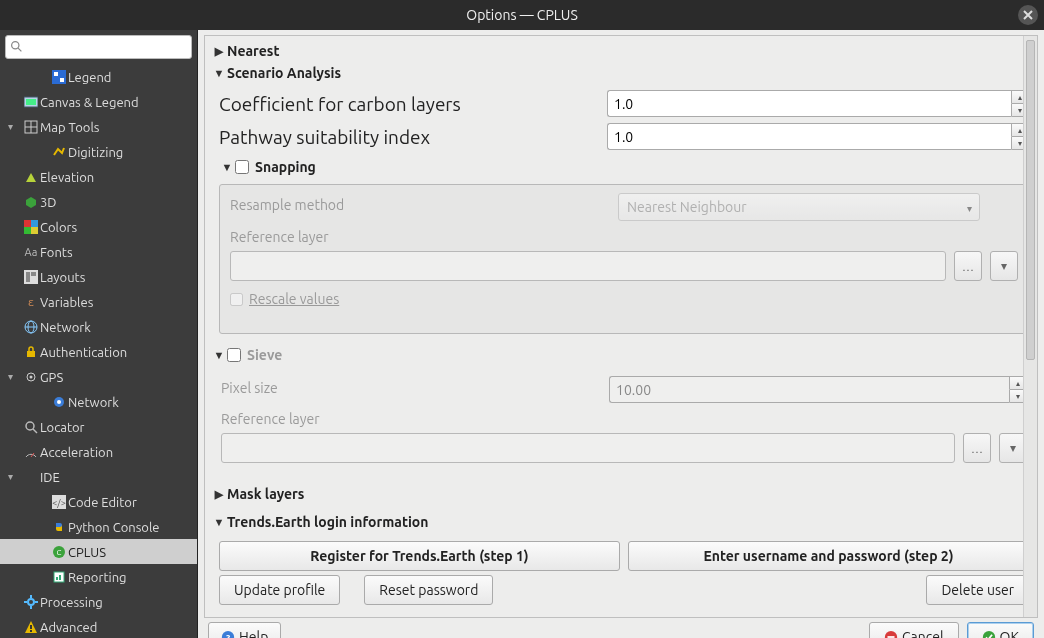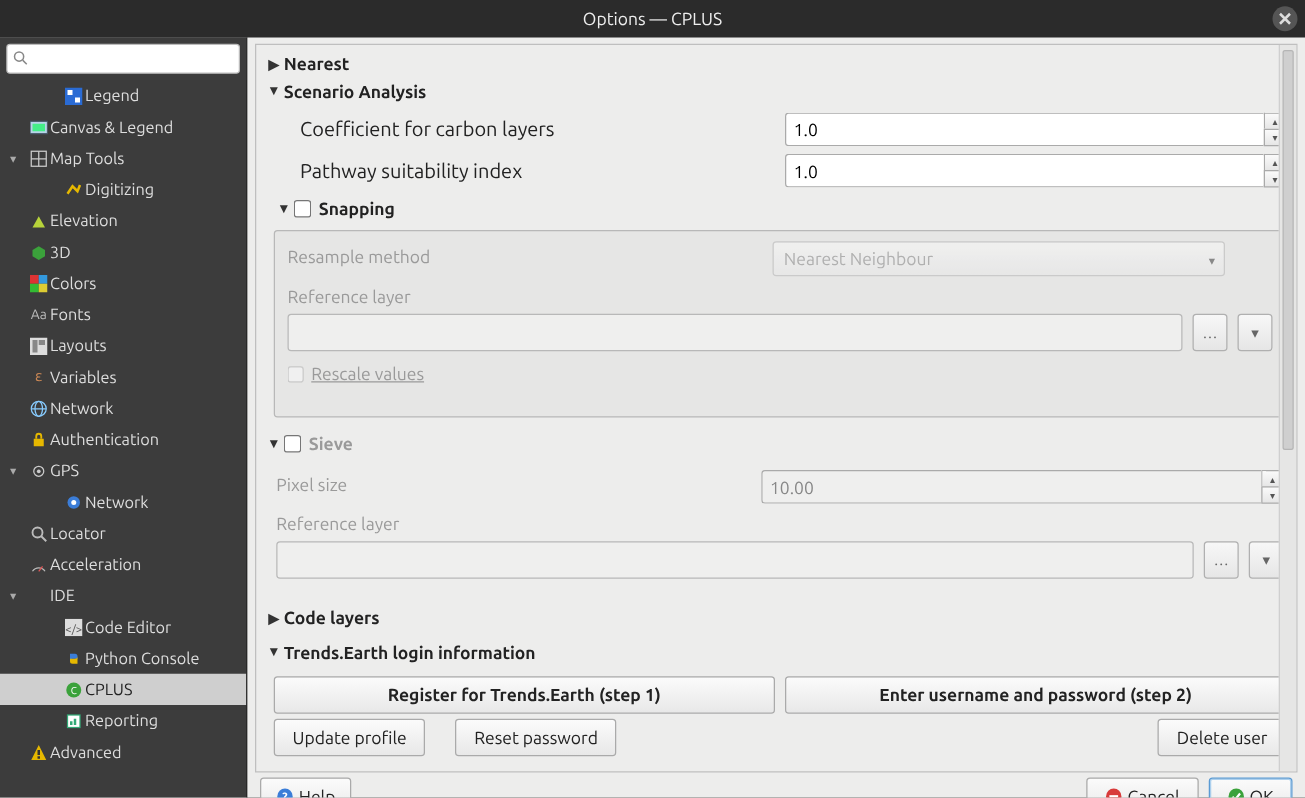--- a/index.html
+++ b/index.html
@@ -27,21 +27,21 @@
   .panel-inner { flex:1; overflow:auto; padding:4px 8px 4px 6px; }
   .panel-scroll { position:absolute; right:0; top:0; bottom:0; width:14px; background:#e6e6e5; border-left:1px solid #cfcfcf; }
   .panel-scroll .thumb { position:absolute; left:2px; right:2px; top:4px; height:320px; background:#cfcfcf; border:1px solid #b5b5b5; border-radius:2px; }
 
   .sect-head { display:flex; align-items:center; font-weight:bold; font-size:14px; color:#222; height:22px; cursor:pointer; }
   .sect-head .tri { width:16px; text-align:center; font-size:11px; color:#333; }
   .sect-head.disabled { color:#9a9a9a; }
   .sect-head .chk { width:14px; height:14px; margin-right:6px; }
 
   .form-row { display:flex; align-items:center; margin:6px 0 6px 8px; }
-  .form-row .lbl { width:388px; font-size:16px; color:#222;margin-left:21px; }
+  .form-row .lbl { width:388px; font-size:19px; color:#222; }
   .spin { flex:1; display:flex; }
   .spin input { flex:1; height:27px; border:1px solid #aaa; border-right:none; border-radius:3px 0 0 3px; background:#fff; font-size:14px; padding:0 6px; }
   .spin .btns { width:18px; display:flex; flex-direction:column; }
   .spin .btns div { flex:1; border:1px solid #aaa; background:linear-gradient(#fafafa,#e6e6e6); font-size:8px; display:flex; align-items:center; justify-content:center; cursor:pointer; color:#555; }
   .spin .btns div:first-child { border-radius:0 3px 0 0; border-bottom:none; }
   .spin .btns div:last-child { border-radius:0 0 3px 0; }
 
   .subblock { border:1px solid #b8b8b8; border-radius:3px; background:#e6e6e5; margin:6px 0 10px 8px; padding:8px 10px 26px 10px; }
   .subblock.disabled .dlbl, .subblock.disabled input, .subblock.disabled select { color:#9a9a9a; }
   .dlbl { font-size:14px; color:#222; margin:2px 0 6px 0; }
@@ -295,20 +295,35 @@
                 <rect x="4" y="7" width="2" height="3" fill="#3a7"></rect>
                 <rect x="7" y="5" width="2" height="5" fill="#3a7"></rect>
               </svg>
             </span>
             <span>Reporting</span>
           </div>
           <div class="tree-item">
             <span class="arrow"></span>
             <span class="ticon">
               <svg width="14" height="14">
+                <circle cx="7" cy="7" r="3" fill="none" stroke="#5bf" stroke-width="2"></circle>
+                <g stroke="#5bf" stroke-width="2">
+                  <line x1="7" y1="0" x2="7" y2="3"></line>
+                  <line x1="7" y1="11" x2="7" y2="14"></line>
+                  <line x1="0" y1="7" x2="3" y2="7"></line>
+                  <line x1="11" y1="7" x2="14" y2="7"></line>
+                </g>
+              </svg>
+            </span>
+            <span>Processing</span>
+          </div>
+          <div class="tree-item">
+            <span class="arrow"></span>
+            <span class="ticon">
+              <svg width="14" height="14">
                 <polygon points="7,1 13,13 1,13" fill="#e6b800"></polygon>
                 <rect x="6" y="5" width="2" height="4" fill="#333"></rect>
                 <rect x="6" y="10" width="2" height="2" fill="#333"></rect>
               </svg>
             </span>
             <span>Advanced</span>
           </div>
         </div>
     </div>
 
@@ -396,21 +411,21 @@
             <div class="dlbl" style="margin-top:8px">Reference layer</div>
             <div class="drow">
               <input class="dinput-wide" disabled="" style="">
               <div class="smallbtn">…</div>
               <div class="smallbtn">▾</div>
             </div>
           </div>
 
           <div class="sect-head">
             <span class="tri">▶</span>
-            <span>Code layers</span>
+            <span>Mask layers</span>
           </div>
 
           <div class="sect-head" style="margin-top:6px">
             <span class="tri">▼</span>
             <span>Trends.Earth login information</span>
           </div>
 
           <div class="btnbar">
             <div class="btn wide">Register for Trends.Earth (step 1)</div>
             <div class="btn wide">Enter username and password (step 2)</div>

